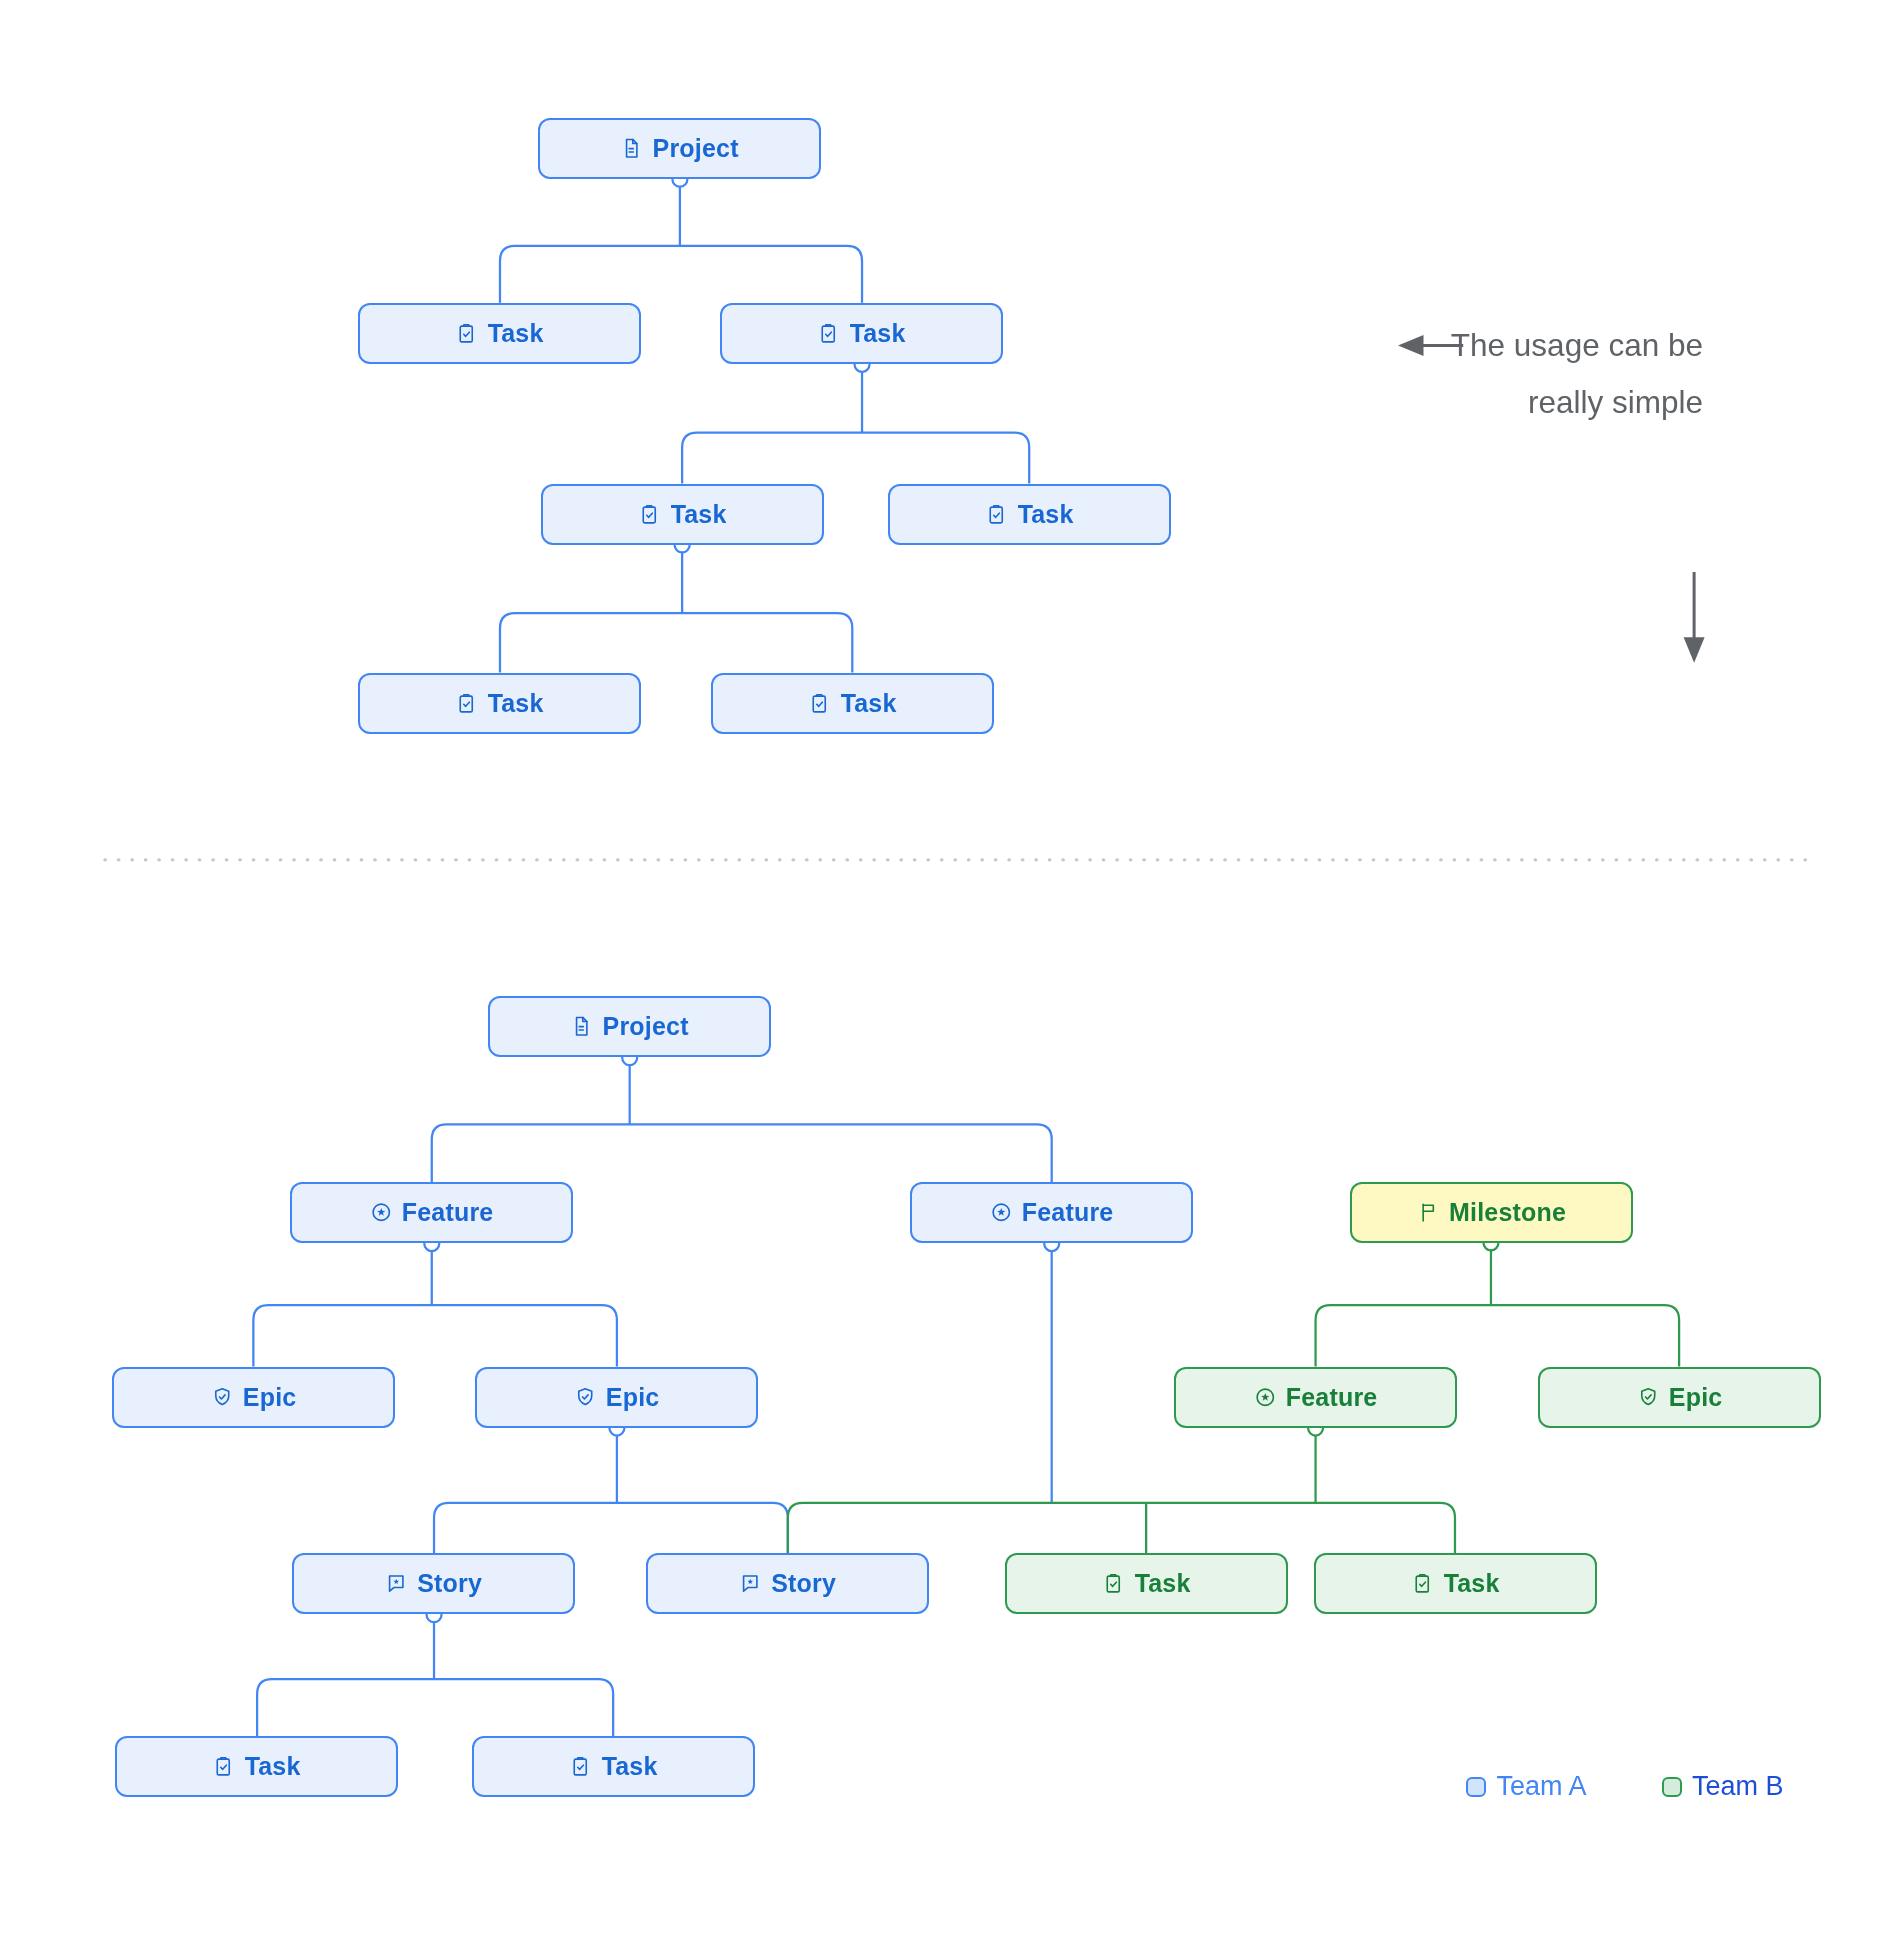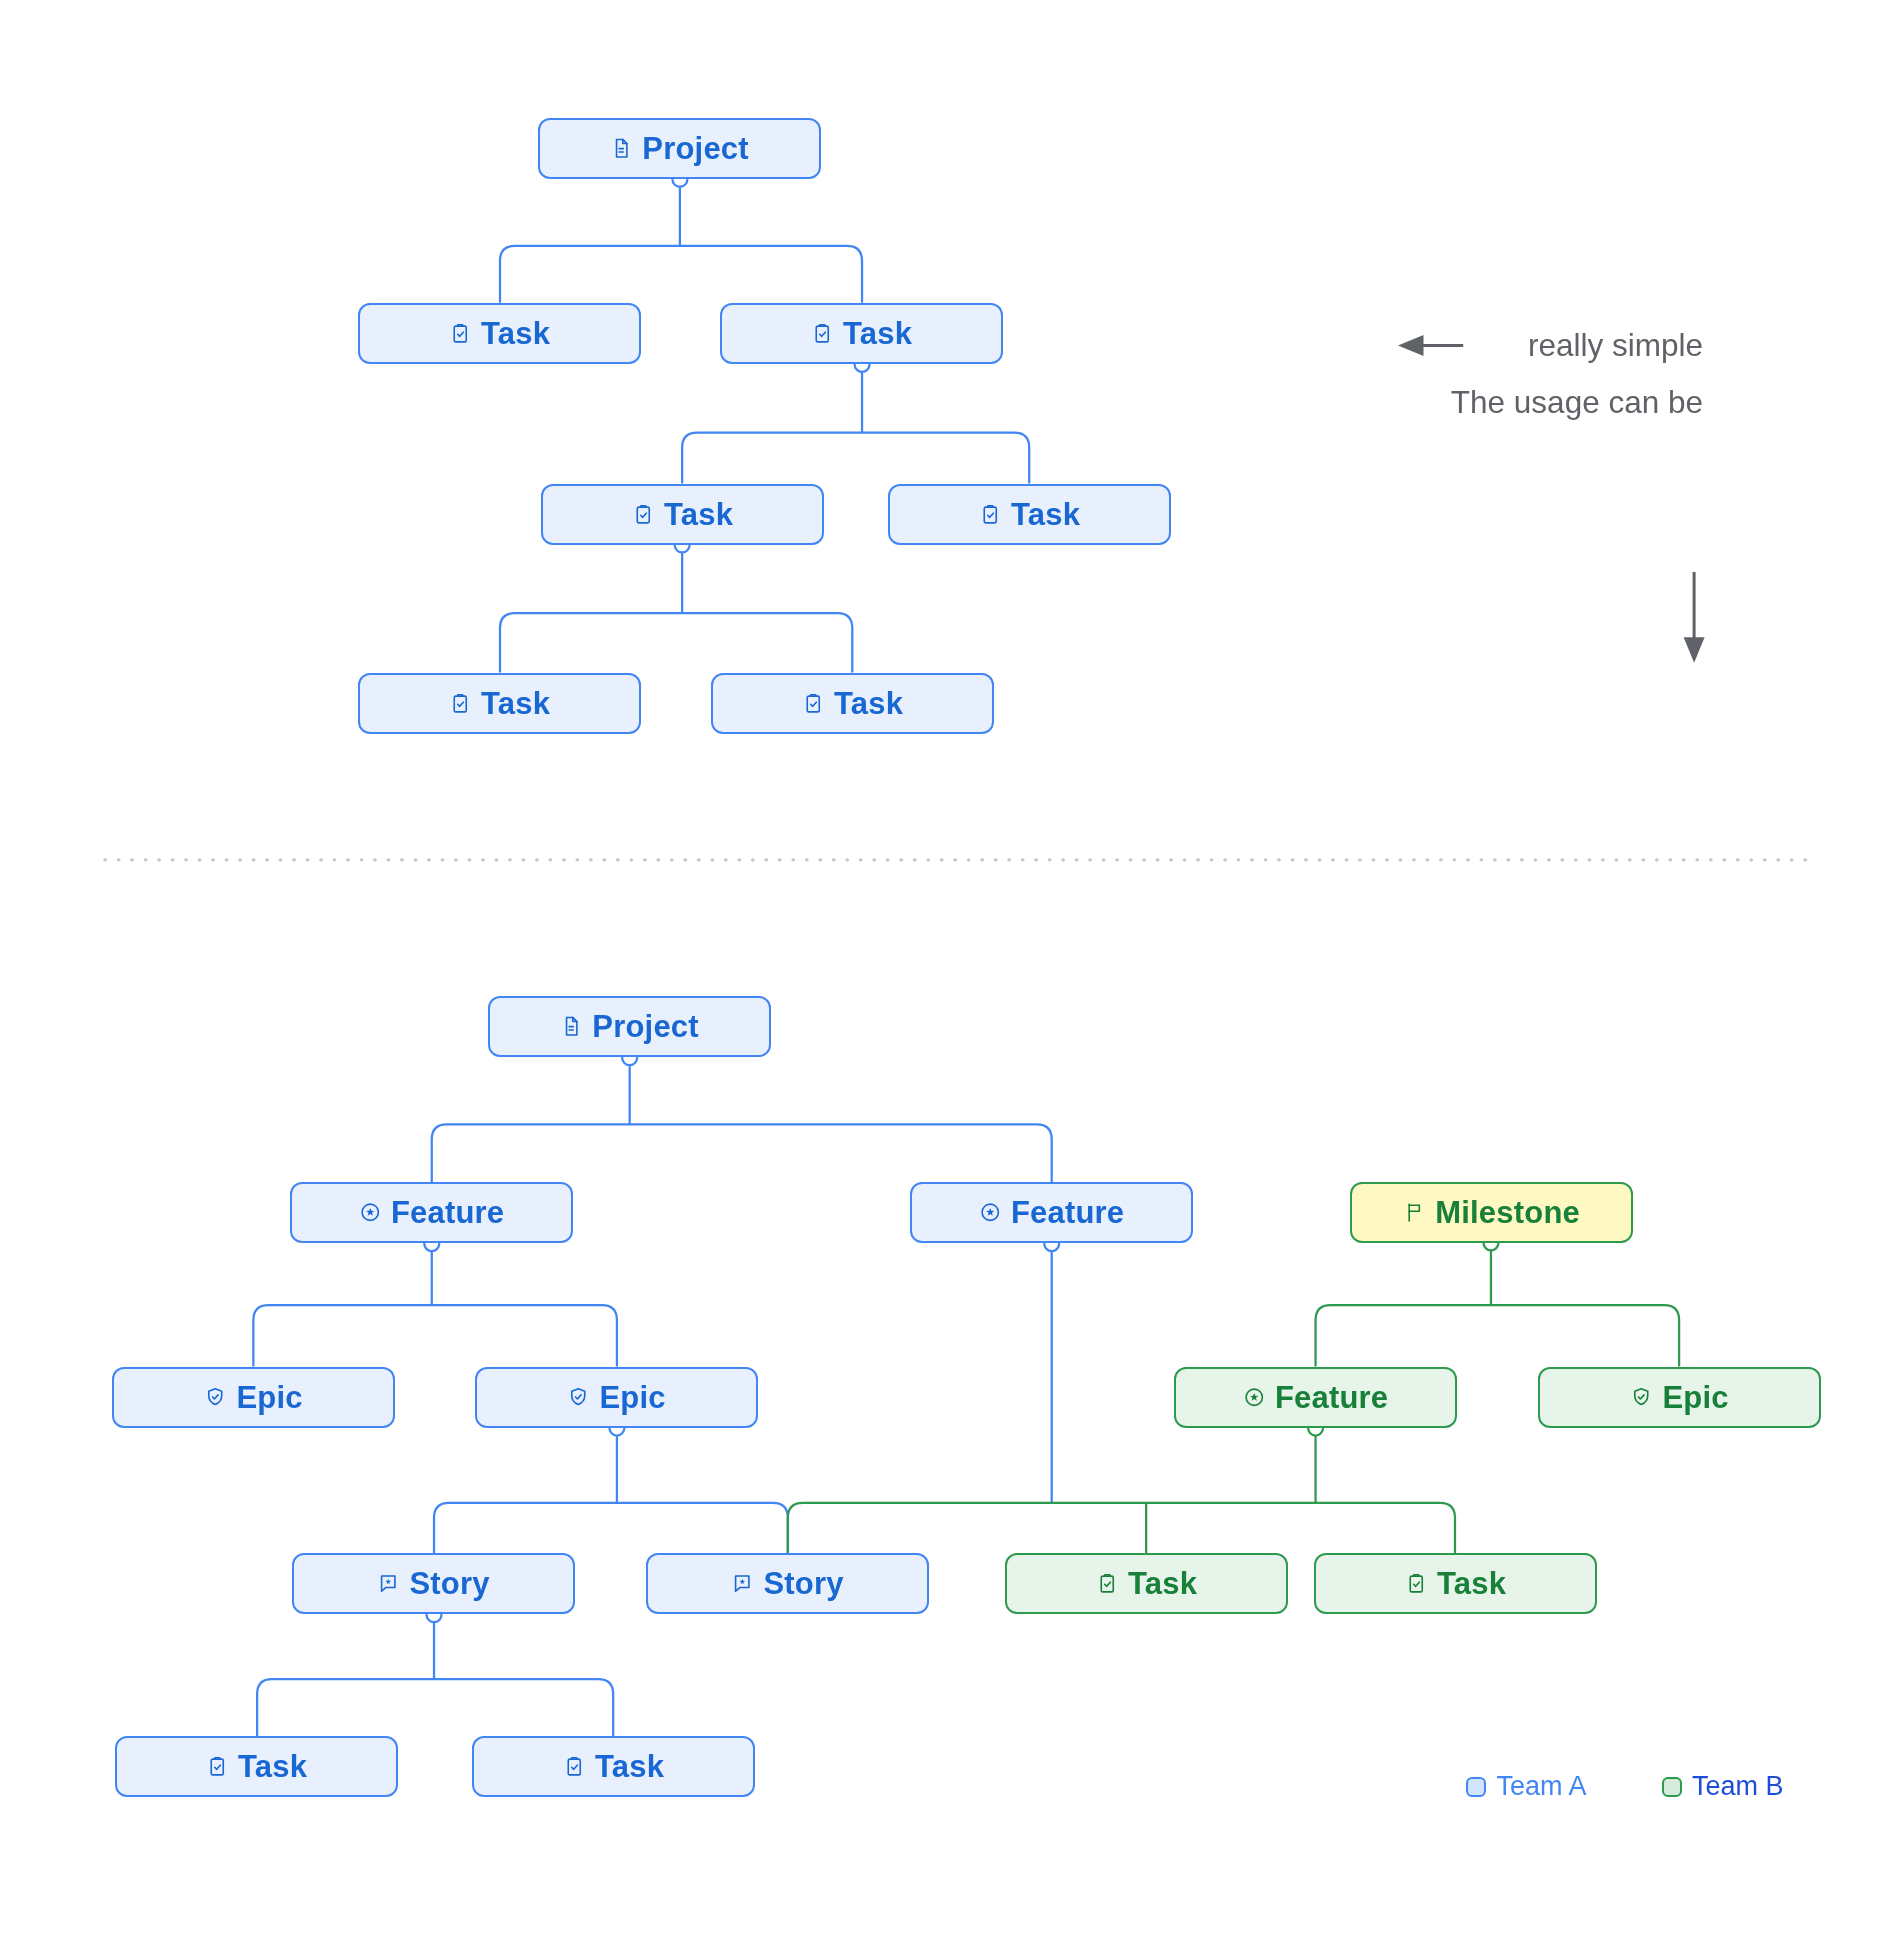--- a/index.html
+++ b/index.html
@@ -9,21 +9,21 @@
     font-family:"Liberation Sans",sans-serif;
     position:relative;overflow:hidden;
   }
   #canvas{position:absolute;inset:0;}
   #edge-svg{position:absolute;left:0;top:0;}
   .node{
     position:absolute;
     display:flex;align-items:center;justify-content:center;gap:9.7px;
     box-sizing:border-box;
     border:2.2px solid;border-radius:12px;
-    font-size:31px;font-weight:600;letter-spacing:0.2px;
+    font-size:25px;font-weight:600;letter-spacing:0.2px;
   }
   .node .icon{display:flex;align-items:center;}
   #annotation{
     position:absolute;right:195px;top:317px;width:525px;
     text-align:right;color:#5f6368;
     font-size:31.5px;line-height:57px;font-weight:400;
   }
   #annotation .para{margin:0;}
   #annotation .para + .para{margin-top:8.2px;}
   #legend{
@@ -275,22 +275,22 @@
             <path d="M9.4 4.4V3h5.2v1.4"></path>
             <path d="M9.3 13.1l2.1 2.2 3.9-4.4"></path>
           </svg>
         </span>
         <span>Task</span>
       </div>
     </div>
 
   <div id="annotation">
     <div class="para">
+      <div>The usage can be</div>
       <div>really simple</div>
-      <div>The usage can be</div>
     </div>
     <div class="para">
     </div>
   </div>
 
   <div id="legend">
     <div class="legend-item">
       <span class="legend-swatch" id="swatch-a" style="background: rgb(210, 227, 252); border-color: rgb(66, 133, 244);"></span>
       <span id="legend-label-a" style="color: rgb(66, 133, 244);">Team A</span>
     </div>

